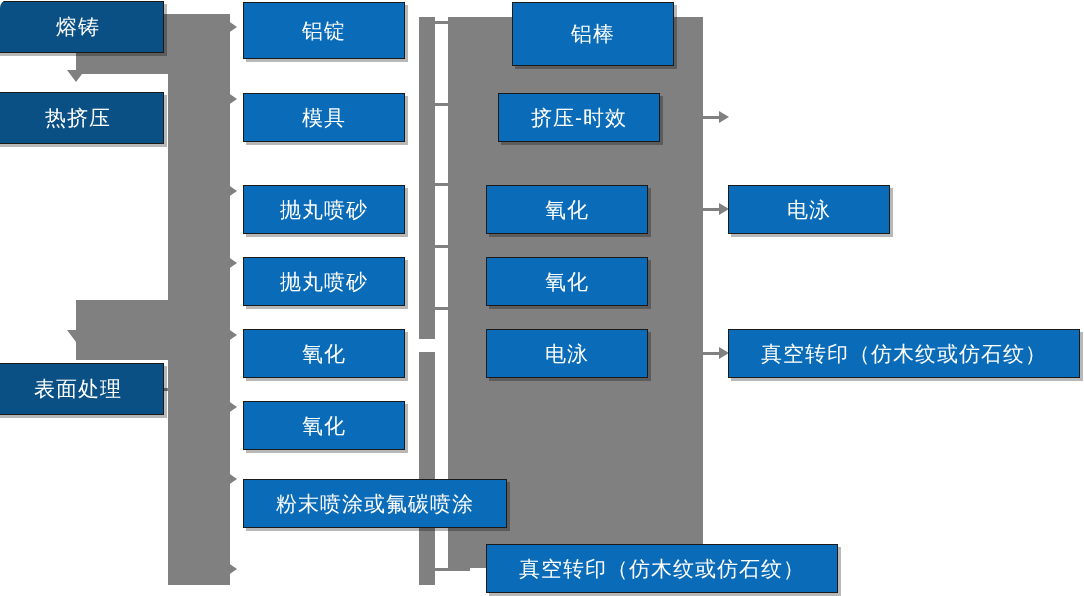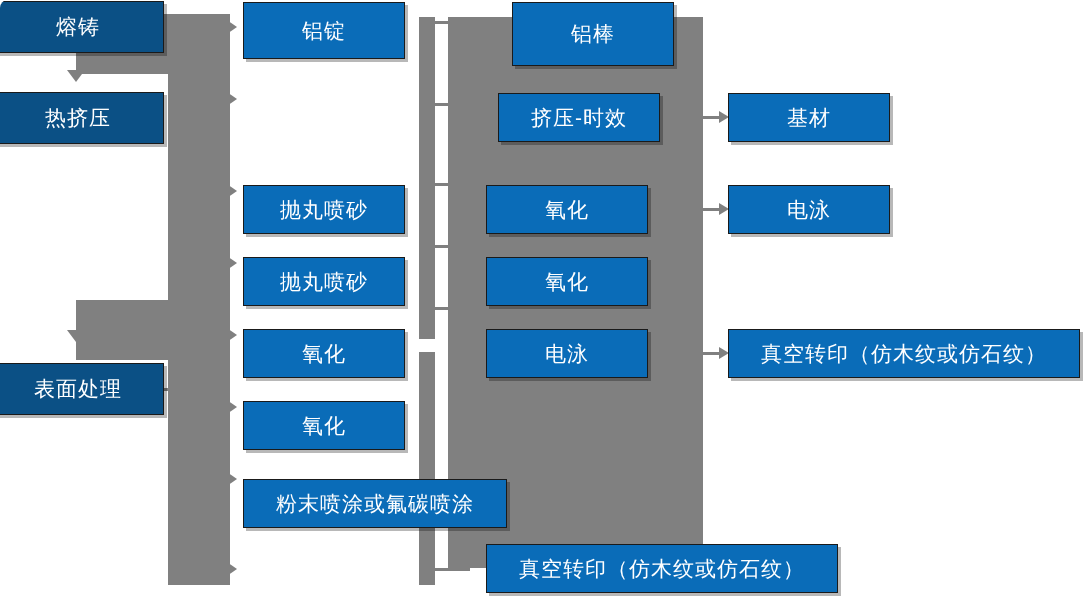--- a/index.html
+++ b/index.html
@@ -124,20 +124,23 @@
   <div class="node dark" style="left:-8px; top:92px; width:172px; height:52px;">
     <span>热挤压</span>
   </div>
   <div class="node dark" style="left:-8px; top:363px; width:172px; height:52px;">
     <span>表面处理</span>
   </div>
 
   <div class="node bright" style="left:243px; top:2px; width:162px; height:57px;">
     <span>铝锭</span>
   </div>
+  <div class="node bright" style="left:243px; top:93px; width:162px; height:49px;">
+    <span>模具</span>
+  </div>
   <div class="node bright" style="left:243px; top:185px; width:162px; height:49px;">
     <span>抛丸喷砂</span>
   </div>
   <div class="node bright" style="left:243px; top:257px; width:162px; height:49px;">
     <span>抛丸喷砂</span>
   </div>
   <div class="node bright" style="left:243px; top:329px; width:162px; height:49px;">
     <span>氧化</span>
   </div>
   <div class="node bright" style="left:243px; top:401px; width:162px; height:49px;">
@@ -159,23 +162,20 @@
   <div class="node bright" style="left:486px; top:257px; width:162px; height:49px;">
     <span>氧化</span>
   </div>
   <div class="node bright" style="left:486px; top:329px; width:162px; height:49px;">
     <span>电泳</span>
   </div>
   <div class="node bright" style="left:486px; top:544px; width:352px; height:49px;">
     <span>真空转印（仿木纹或仿石纹）</span>
   </div>
 
-  <div class="node bright" style="left:728px; top:93px; width:162px; height:49px;">
-    <span>基材</span>
-  </div>
   <div class="node bright" style="left:728px; top:185px; width:162px; height:49px;">
     <span>电泳</span>
   </div>
   <div class="node bright" style="left:728px; top:329px; width:352px; height:49px;">
     <span>真空转印（仿木纹或仿石纹）</span>
   </div>
 
 </div>
 
 </body></html>

